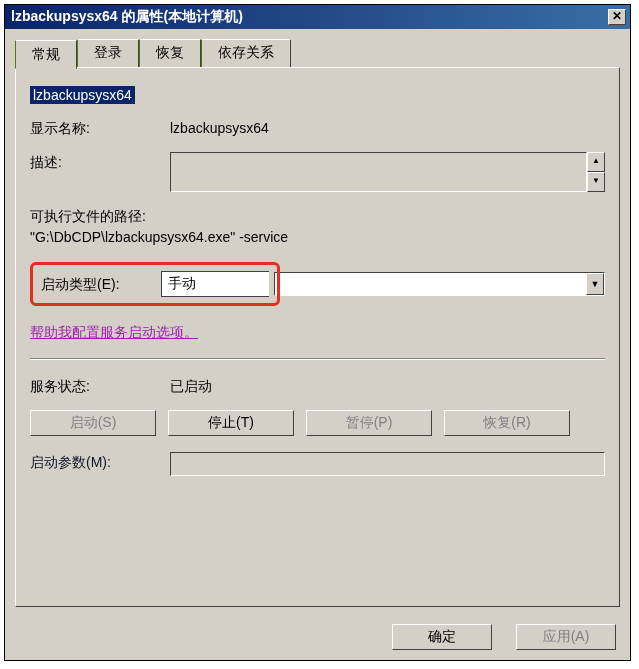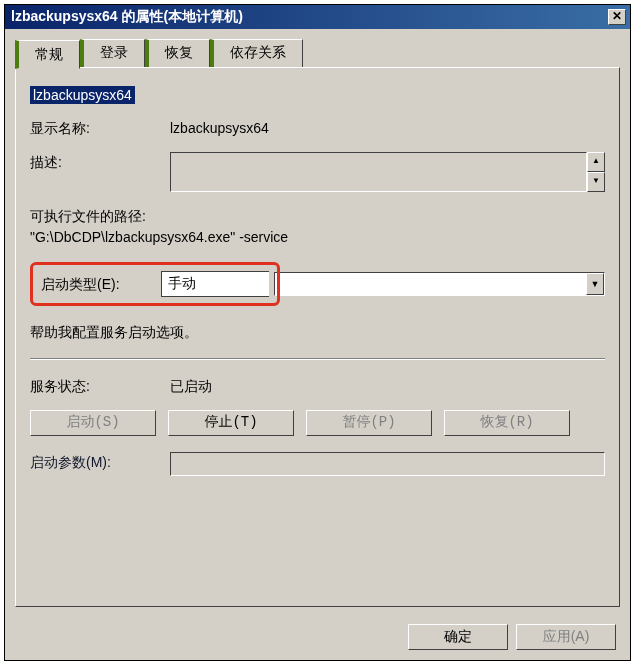--- a/index.html
+++ b/index.html
@@ -56,21 +56,21 @@
     display: flex;
     position: relative;
     z-index: 2;
   }
   .tab {
     padding: 4px 16px 4px 16px;
     border: 1px solid #808080;
     border-bottom: none;
     background: #d4d0c8;
     border-top: 1px solid #fff;
-    border-left: 4px solid #4d7c0f;
+    border-left: 1px solid #4d7c0f;
     border-right: 1px solid #404040;
     margin-right: 0;
     position: relative;
     font-size: 14px;
     cursor: pointer;
   }
   .tab.active {
     background: #d4d0c8;
     top: 1px;
     padding-top: 5px;
@@ -174,35 +174,35 @@
     border-left: 1px solid #fff;
     border-top: 1px solid #fff;
     border-right: 1px solid #404040;
     border-bottom: 1px solid #404040;
     text-align: center;
     font-size: 9px;
     line-height: 20px;
     cursor: pointer;
   }
   .link {
-    color: #000000;
+    color: #a21caf;
+    text-decoration: underline;
     font-size: 14px;
     cursor: pointer;
   }
   .divider {
     border: none;
     border-top: 1px solid #808080;
     border-bottom: 1px solid #fff;
     margin: 16px 0;
   }
   .btn-row {
     display: flex;
     gap: 12px;
     margin-bottom: 16px;
-    font-family: Liberation Mono, monospace;
   }
   .btn {
     width: 126px;
     height: 26px;
     border: 1px solid #fff;
     border-right-color: #404040;
     border-bottom-color: #404040;
     background: #d4d0c8;
     font-size: 14px;
     text-align: center;
@@ -222,21 +222,21 @@
     border-left-color:#404040;
     border-right-color:#fff;
     border-bottom-color:#fff;
     background: #d4d0c8;
   }
   .footer {
     position: absolute;
     bottom: 10px;
     right: 14px;
     display: flex;
-    gap: 8px;
+    gap: 24px;
   }
   .footer .btn { width: 100px; }
 </style>
 </head>
 <body>
 
 <div class="window">
   <div class="titlebar">
     <span class="titlebar-text">lzbackupsysx64 的属性(本地计算机)</span>
     <div class="close-btn">✕</div>

